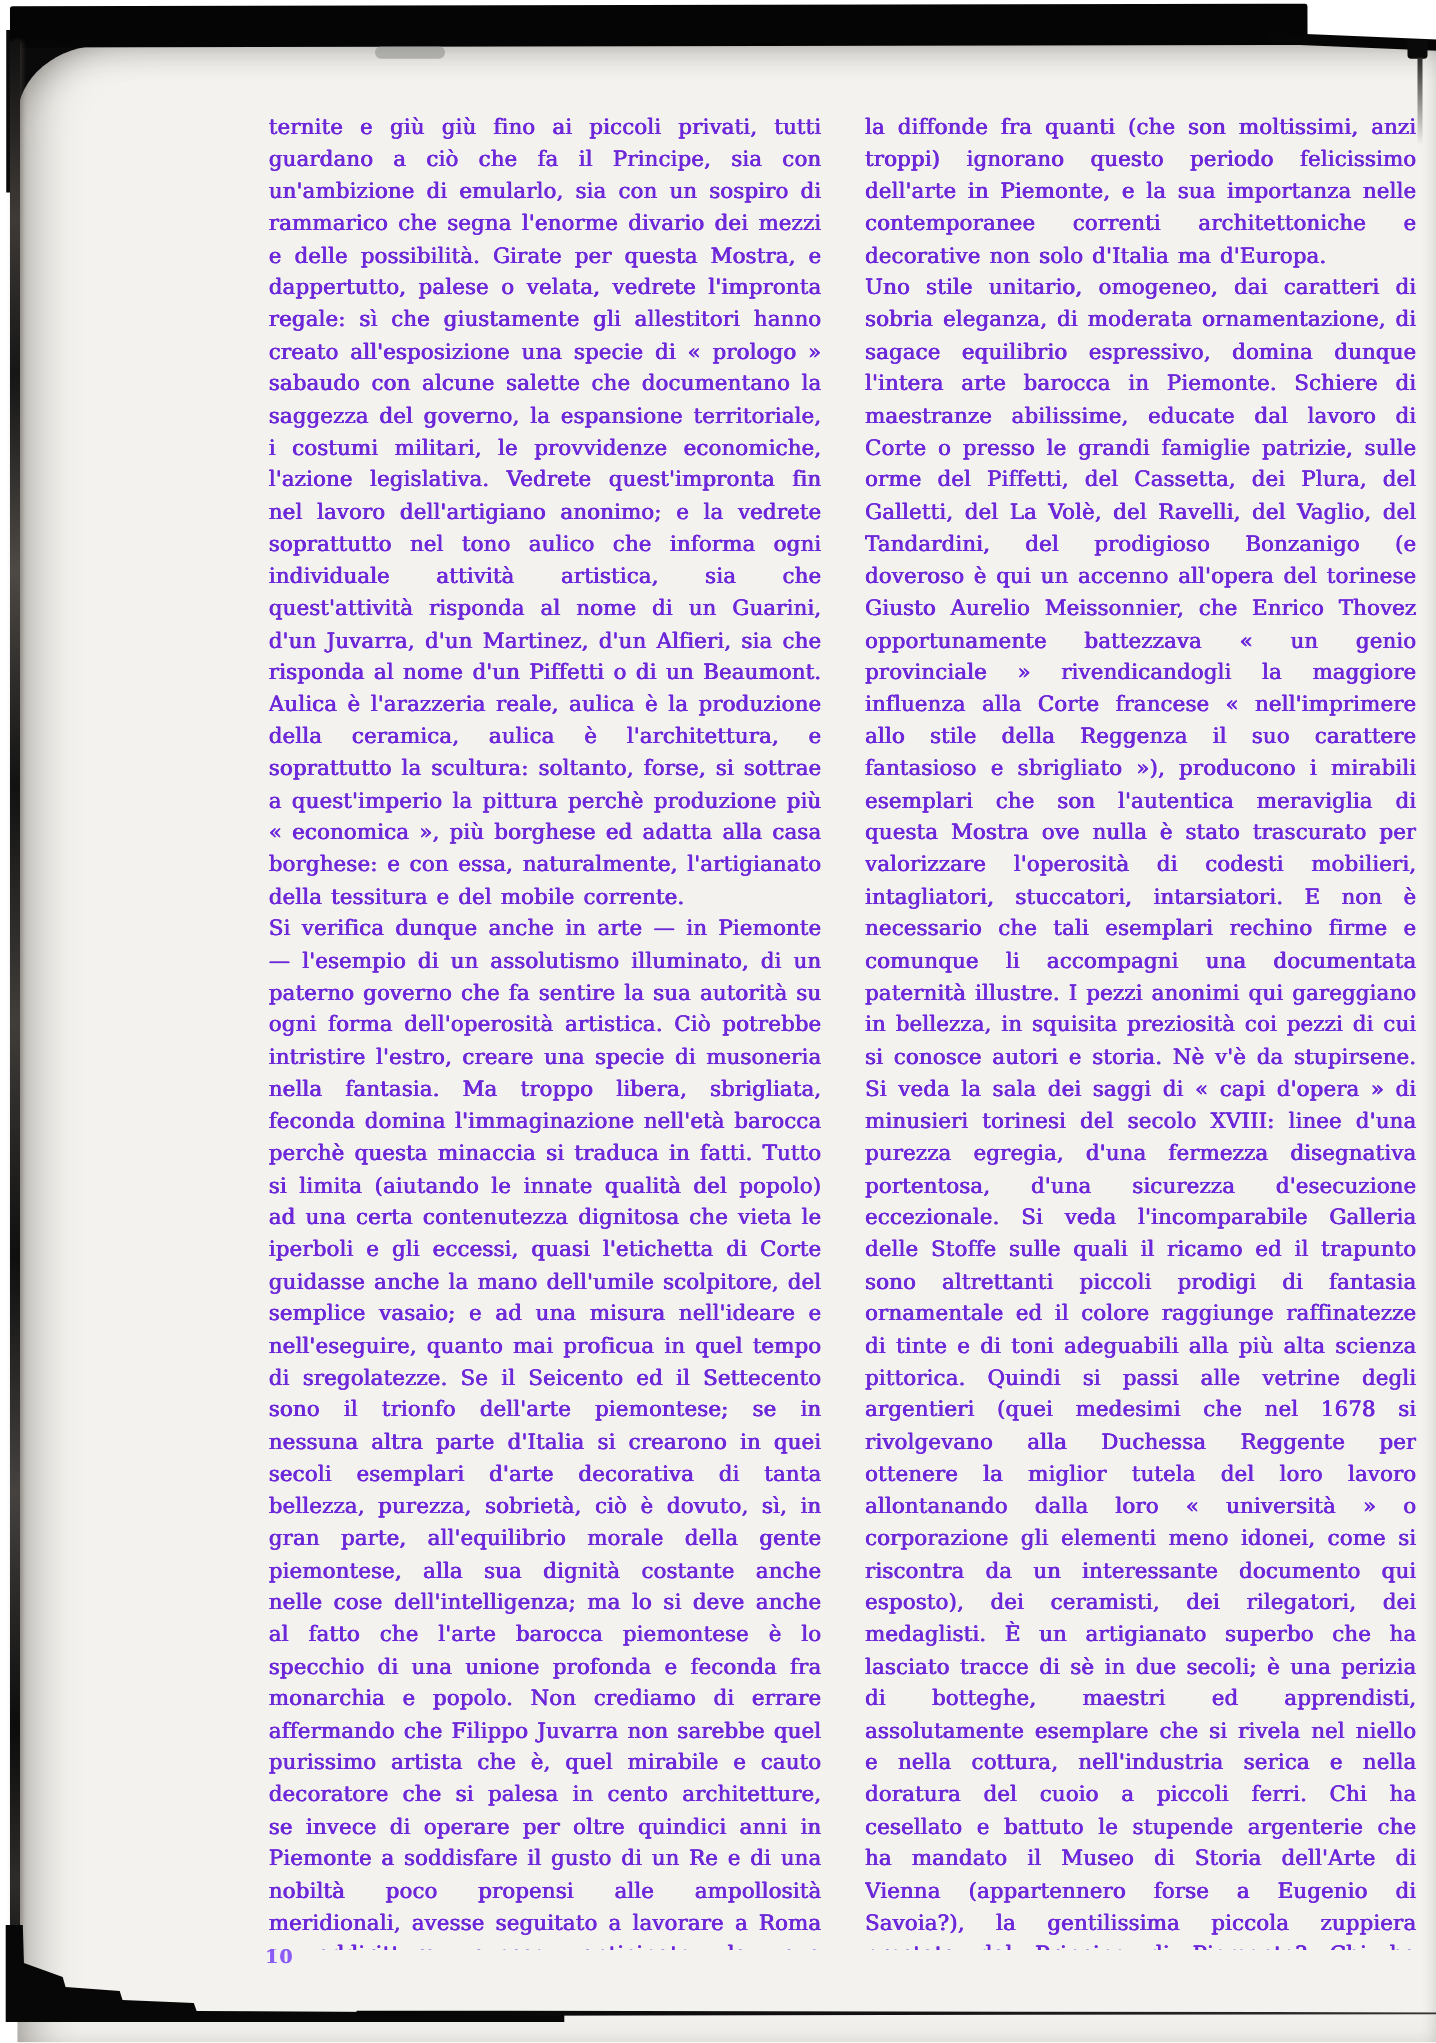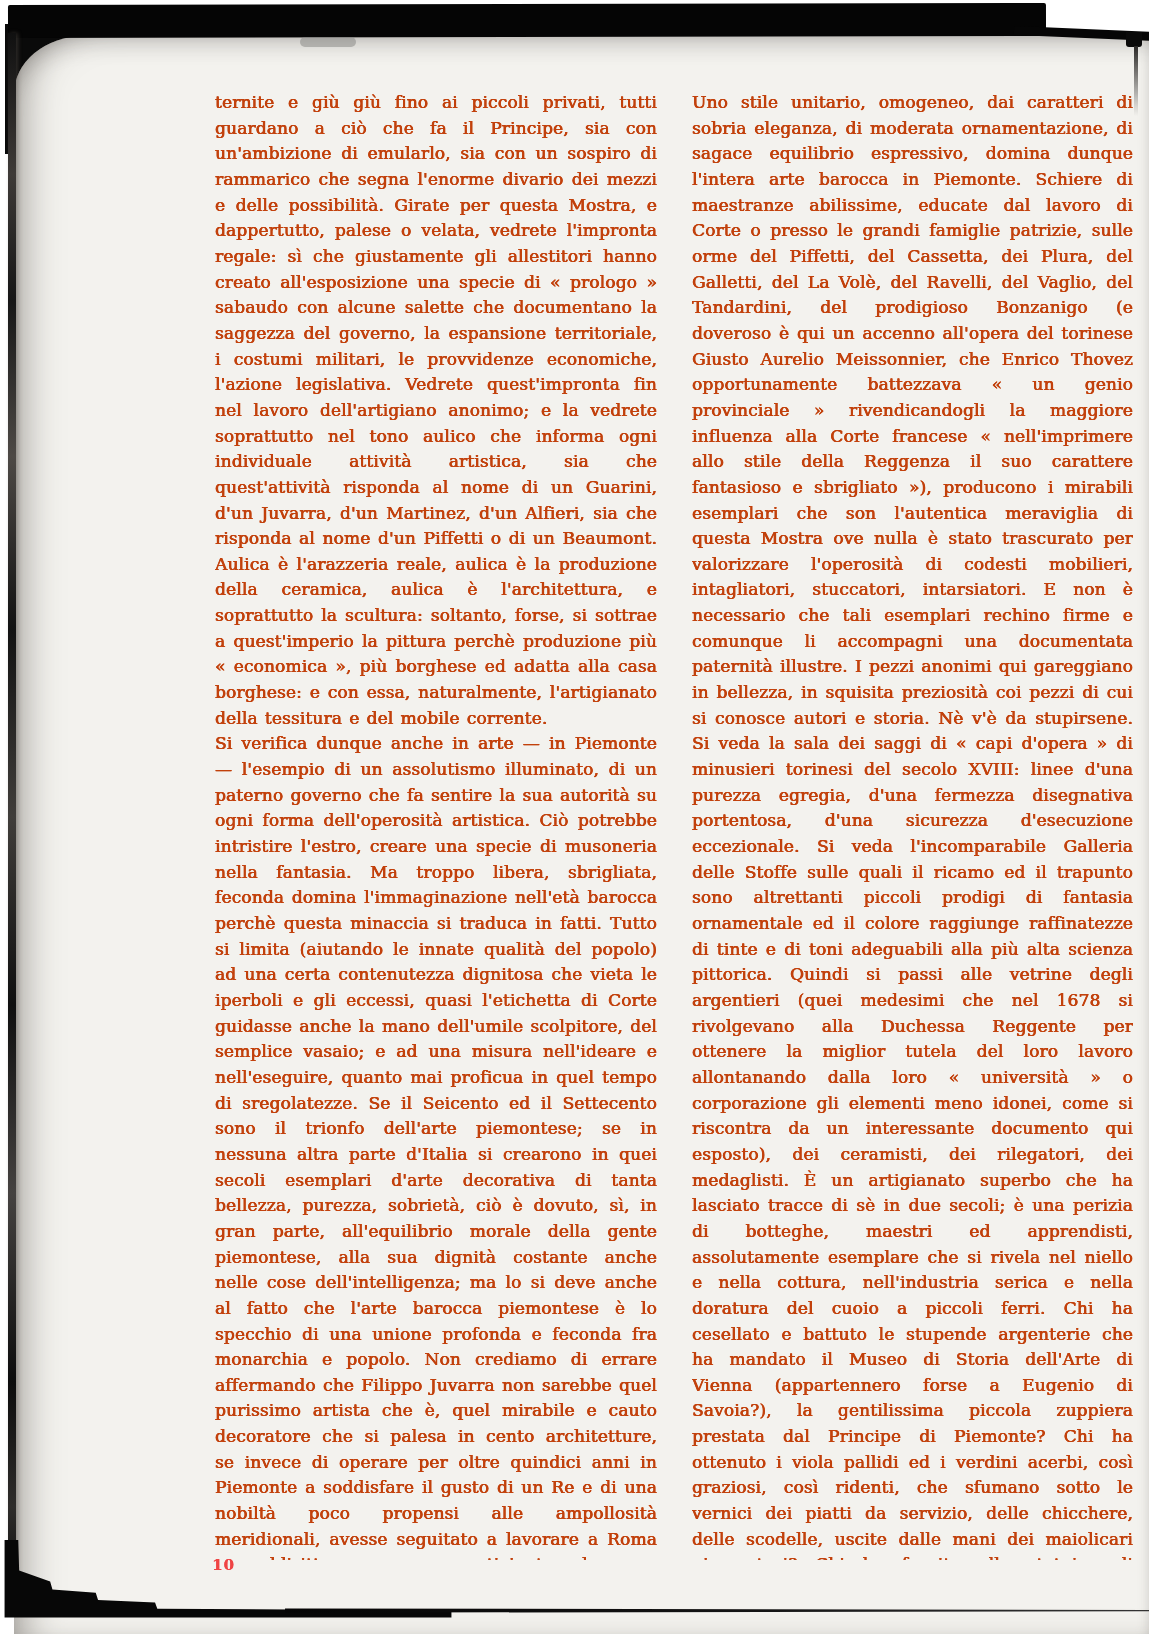--- a/index.html
+++ b/index.html
@@ -67,33 +67,33 @@
     position:absolute;left:285px;top:1608px;width:864px;height:5px;
     background:linear-gradient(90deg,#050505 0%,#141414 55%,#333 100%);
     clip-path:polygon(0 10%,100% 38%,100% 66%,0 95%);
     z-index:4;
   }
   
   .col{
     position:absolute;top:90px;height:1470px;overflow:hidden;
     z-index:5;
     font-size:17px;line-height:25.65px;
-    color:#c2410c;
+    color:#6d28d9;
     text-align:justify;
     letter-spacing:.15px;word-spacing:1.6px;
     hyphens:auto;-webkit-hyphens:auto;
     text-shadow:.45px 0 0 currentColor,-.2px 0 0 currentColor;
   }
   .col p{margin:0;padding:0;}
   .col .em{}
   .col-left{left:215px;width:442px;}
   .col-right{left:692px;width:441px;}
   .page-number{
     position:absolute;left:212px;top:1556px;z-index:5;
-    font-size:15px;font-weight:bold;color:#ef4444;
+    font-size:15px;font-weight:bold;color:#8b5cf6;
     letter-spacing:1px;
     text-shadow:.4px 0 0 currentColor;
   }
 </style>
 </head>
 <body>
 
 <div class="scan">
 
   <div class="corner-black"></div>
@@ -108,18 +108,19 @@
   <div class="bottom-wedge"></div>
   <div class="bottom-line"></div>
 
   <div class="col col-left">
     <p><span>ternite e giù giù fino ai piccoli privati, tutti guardano a ciò che fa il Principe, sia con un'ambizione di emularlo, sia con un sospiro di rammarico che segna l'enorme divario dei mezzi e delle possibilità. Girate per questa Mostra, e dappertutto, palese o velata, vedrete l'impronta regale: sì che giustamente gli allestitori hanno creato all'esposizione una specie di « prologo » sabaudo con alcune salette che documentano la saggezza del governo, la espansione territoriale, i costumi militari, le provvidenze economiche, l'azione legislativa. Vedrete quest'impronta fin nel lavoro dell'artigiano anonimo; e la vedrete soprattutto nel tono aulico che informa ogni individuale attività artistica, sia che quest'attività risponda al nome di un Guarini, d'un Juvarra, d'un Martinez, d'un Alfieri, sia che risponda al nome d'un Piffetti o di un Beaumont. Aulica è l'arazzeria reale, aulica è la produzione della ceramica, aulica è l'architettura, e soprattutto la scultura: soltanto, forse, si sottrae a quest'imperio la pittura perchè produzione più « economica », più borghese ed adatta alla casa borghese: e con essa, naturalmente, l'artigianato della tessitura e del mobile corrente.</span></p>
     <p><span>Si verifica dunque anche in arte — in Piemonte — l'esempio di un assolutismo illuminato, di un paterno governo che fa sentire la sua autorità su ogni forma dell'operosità artistica. Ciò potrebbe intristire l'estro, creare una specie di musoneria nella fantasia. Ma troppo libera, sbrigliata, feconda domina l'immaginazione nell'età barocca perchè questa minaccia si traduca in fatti. Tutto si limita (aiutando le innate qualità del popolo) ad una certa contenutezza dignitosa che vieta le iperboli e gli eccessi, quasi l'etichetta di Corte guidasse anche la mano dell'umile scolpitore, del semplice vasaio; e ad una misura nell'ideare e nell'eseguire, quanto mai proficua in quel tempo di sregolatezze. Se il Seicento ed il Settecento sono il trionfo dell'arte piemontese; se in nessuna altra parte d'Italia si crearono in quei secoli esemplari d'arte decorativa di tanta bellezza, purezza, sobrietà, ciò è dovuto, sì, in gran parte, all'equilibrio morale della gente piemontese, alla sua dignità costante anche nelle cose dell'intelligenza; ma lo si deve anche al fatto che l'arte barocca piemontese è lo specchio di una unione profonda e feconda fra monarchia e popolo. Non crediamo di errare affermando che Filippo Juvarra non sarebbe quel purissimo artista che è, quel mirabile e cauto decoratore che si palesa in cento architetture, se invece di operare per oltre quindici anni in Piemonte a soddisfare il gusto di un Re e di una nobiltà poco propensi alle ampollosità meridionali, avesse seguitato a lavorare a Roma o addirittura avesse anticipato la sua emigrazione a Madrid.</span></p>
 
   </div>
 
   <div class="col col-right">
+    <p><span>la diffonde fra quanti (che son moltissimi, anzi troppi) ignorano questo periodo felicissimo dell'arte in Piemonte, e la sua importanza nelle contemporanee correnti architettoniche e decorative non solo d'Italia ma d'Europa.</span></p>
     <p><span>Uno stile unitario, omogeneo, dai caratteri di sobria eleganza, di moderata ornamentazione, di sagace equilibrio espressivo, domina dunque l'intera arte barocca in Piemonte. Schiere di maestranze abilissime, educate dal lavoro di Corte o presso le grandi famiglie patrizie, sulle orme del Piffetti, del Cassetta, dei Plura, del Galletti, del La Volè, del Ravelli, del Vaglio, del Tandardini, del prodigioso Bonzanigo (e doveroso è qui un accenno all'opera del torinese Giusto Aurelio Meissonnier, che Enrico Thovez opportunamente battezzava « un genio provinciale » rivendicandogli la maggiore influenza alla Corte francese « nell'imprimere allo stile della Reggenza il suo carattere fantasioso e sbrigliato »), producono i mirabili esemplari che son l'autentica meraviglia di questa Mostra ove nulla è stato trascurato per valorizzare l'operosità di codesti mobilieri, intagliatori, stuccatori, intarsiatori. E non è necessario che tali esemplari rechino firme e comunque li accompagni una documentata paternità illustre. I pezzi anonimi qui gareggiano in bellezza, in squisita preziosità coi pezzi di cui si conosce autori e storia. Nè v'è da stupirsene. Si veda la sala dei saggi di « capi d'opera » di </span><span class="em">minusieri</span><span> torinesi del secolo XVIII: linee d'una purezza egregia, d'una fermezza disegnativa portentosa, d'una sicurezza d'esecuzione eccezionale. Si veda l'incomparabile Galleria delle Stoffe sulle quali il ricamo ed il trapunto sono altrettanti piccoli prodigi di fantasia ornamentale ed il colore raggiunge raffinatezze di tinte e di toni adeguabili alla più alta scienza pittorica. Quindi si passi alle vetrine degli argentieri (quei medesimi che nel 1678 si rivolgevano alla Duchessa Reggente per ottenere la miglior tutela del loro lavoro allontanando dalla loro « università » o corporazione gli elementi meno idonei, come si riscontra da un interessante documento qui esposto), dei ceramisti, dei rilegatori, dei medaglisti. È un artigianato superbo che ha lasciato tracce di sè in due secoli; è una perizia di botteghe, maestri ed apprendisti, assolutamente esemplare che si rivela nel niello e nella cottura, nell'industria serica e nella doratura del cuoio a piccoli ferri. Chi ha cesellato e battuto le stupende argenterie che ha mandato il Museo di Storia dell'Arte di Vienna (appartennero forse a Eugenio di Savoia?), la gentilissima piccola zuppiera prestata dal Principe di Piemonte? Chi ha ottenuto i viola pallidi ed i verdini acerbi, così graziosi, così ridenti, che sfumano sotto le vernici dei piatti da servizio, delle chicchere, delle scodelle, uscite dalle mani dei maiolicari piemontesi? Chi ha fornito alle statuine di Vinovo tanta arguta bonomia e così piccante umorismo? Ce lo dirà forse Vittorio Viale nel catalogo; ma più che i nomi qui contano la tradizione di un lavoro perfetto, la pazienza amorosa nel compire e</span></p>
   </div>
 
   <div class="page-number">10</div>
 
 </div>
 
 </body></html>

